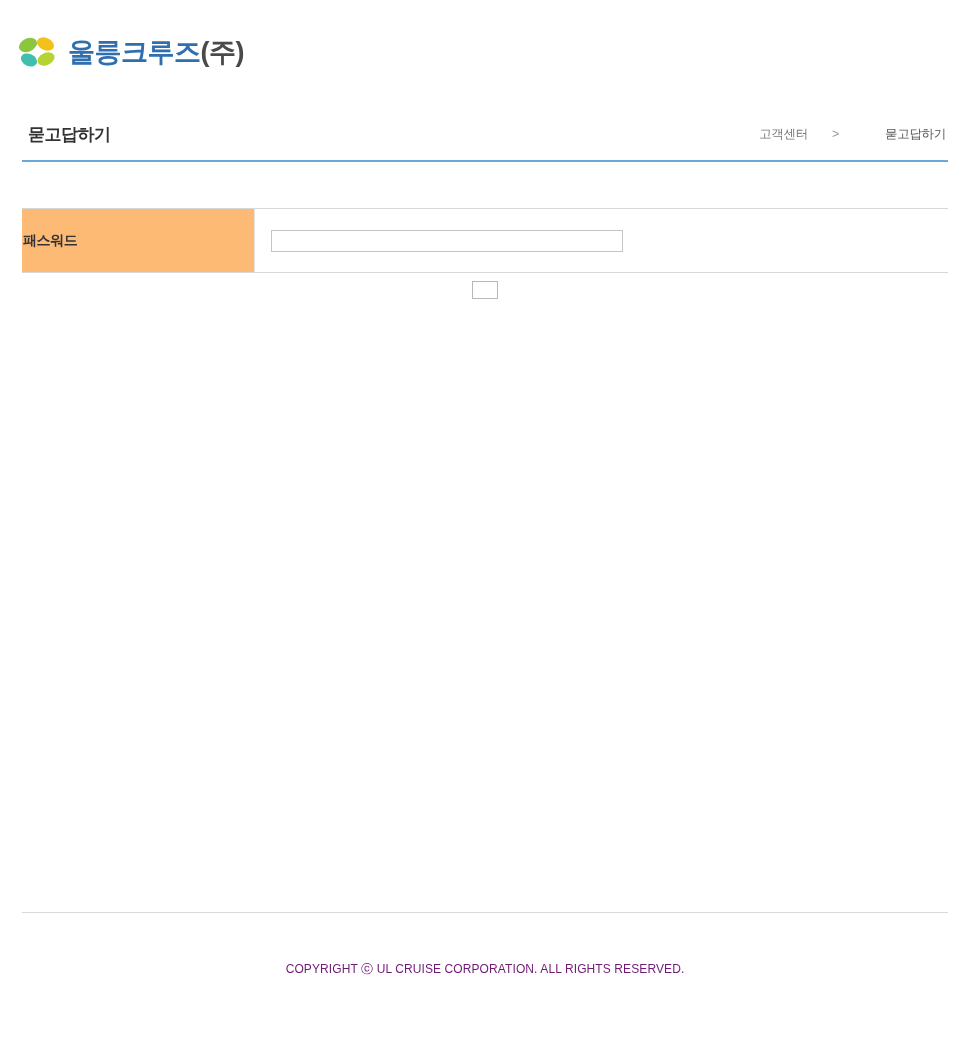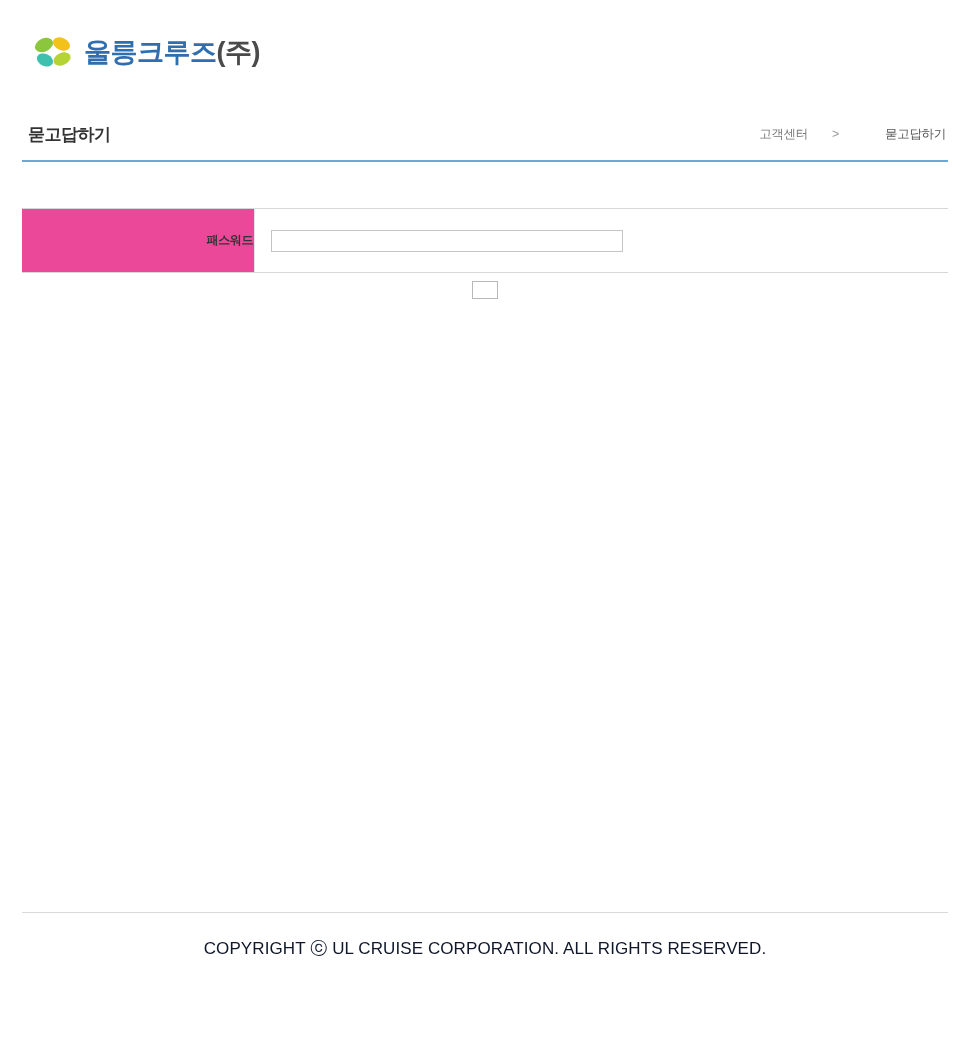--- a/index.html
+++ b/index.html
@@ -13,21 +13,21 @@
     font-family: "Liberation Sans", sans-serif;
     color: #333333;
     overflow: hidden;
     position: relative;
   }
 
   
   .header {
     height: 104px;
     box-sizing: border-box;
-    padding-left: 32px;
+    padding-left: 16px;
     display: flex;
     align-items: center;
     text-align: right;
   }
   .logo {
     display: flex;
     align-items: center;
     gap: 10px;
     text-decoration: none;
   }
@@ -86,26 +86,26 @@
   .form-table {
     width: 100%;
     border-collapse: collapse;
     margin-top: 46px;
     border-top: 1px solid #d7d7d7;
     border-bottom: 1px solid #d7d7d7;
   }
   .form-table tr { height: 64px; }
   .form-table th {
     width: 230px;
-    background: #ec4899;
+    background: #fdba74;
     border-right: 1px solid #e2e2e2;
-    font-size: 12px;
+    font-size: 14px;
     font-weight: bold;
     color: #333333;
-    text-align: right;
+    text-align: left;
     letter-spacing: -0.4px;
   }
   .form-table td {
     padding-left: 16px;
     background: #ffffff;
   }
   .pw-input {
     width: 352px;
     height: 22px;
     box-sizing: border-box;
@@ -141,23 +141,24 @@
   .footer {
     position: absolute;
     left: 22px;
     right: 22px;
     top: 912px;
     border-top: 1px solid #d9d9d9;
     text-align: center;
     padding-top: 24px;
   }
   .copyright {
-    font-size: 17px;
-    color: #0f172a;
+    font-size: 12px;
+    color: #701a75;
     letter-spacing: 0.1px;
+    margin-top: 24px;
   }
 </style>
 </head>
 <body>
 
 <div class="header">
   <a class="logo" href="#">
     <span class="logo-mark">
       <svg width="42" height="42" viewBox="0 0 42 42" aria-hidden="true">
         <g transform="translate(21,21)">

